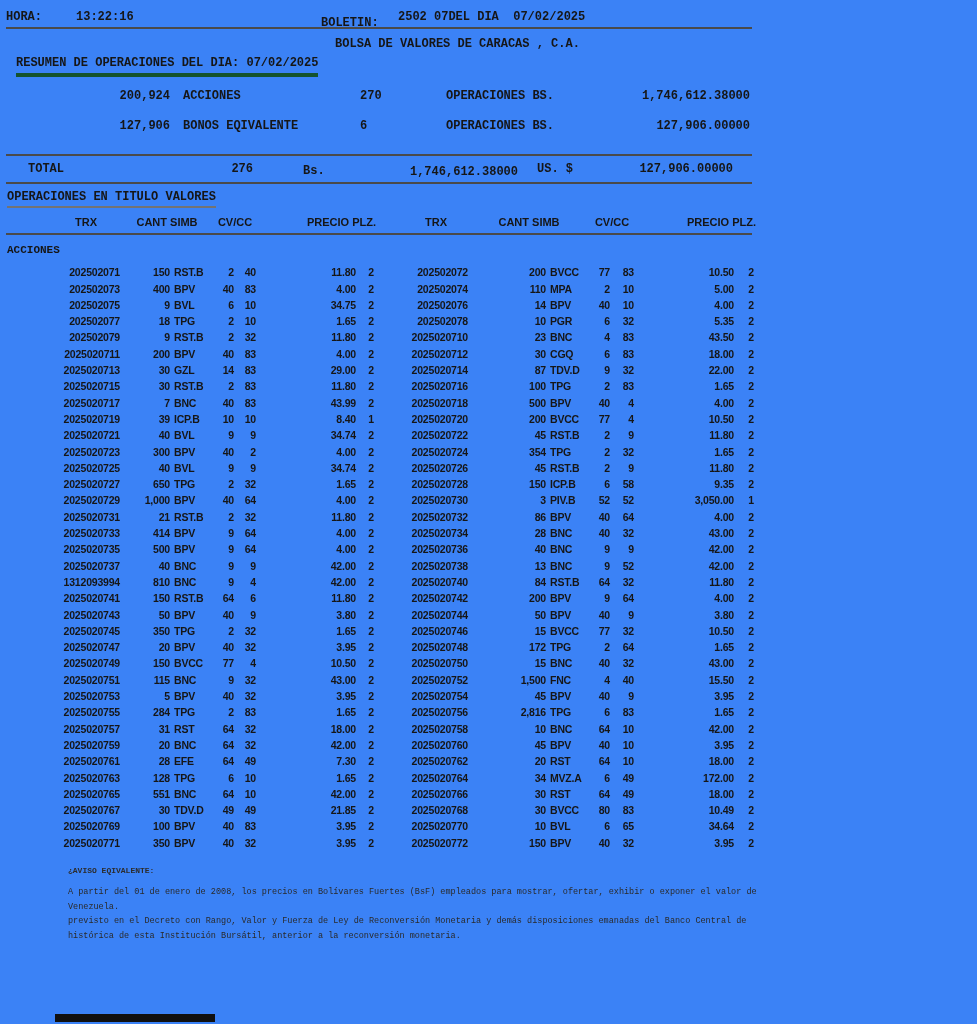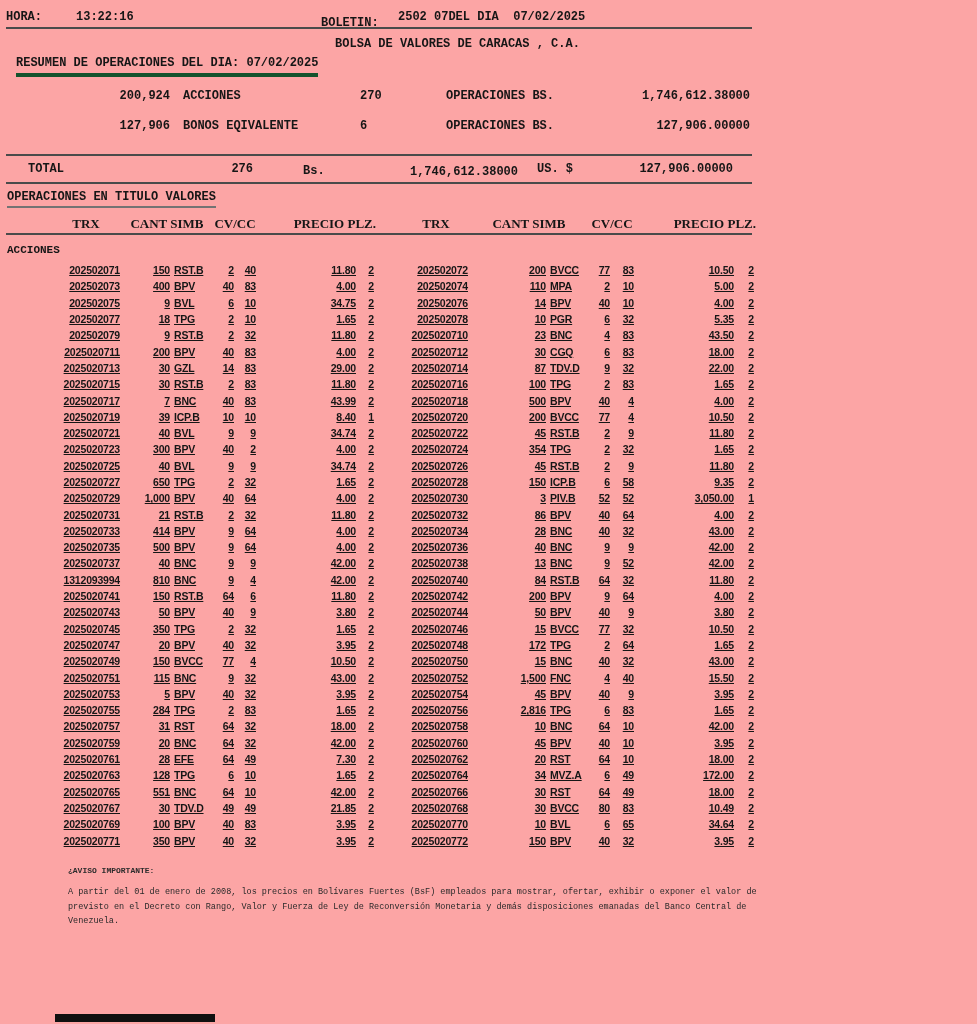--- a/index.html
+++ b/index.html
@@ -1,16 +1,16 @@
 <!DOCTYPE html>
 <html><head>
 <meta charset="utf-8">
 <style>
   html,body{margin:0;padding:0;background:#fff;}
-  #page{position:relative;width:977px;height:1024px;background:#fca5a5;overflow:hidden;
+  #page{position:relative;width:977px;height:1024px;background:#3b82f6;overflow:hidden;
         font-family:"Liberation Mono",monospace;color:#161616;}
   .rule{position:absolute;height:2px;background:#4a4a4a;left:6px;width:746px;}
   .mono{font-family:"Liberation Mono",monospace;font-weight:bold;font-size:12px;white-space:pre;}
   .abs{position:absolute;white-space:pre;}
 
   
   #hdr-hora-label{top:10px;left:6px;}
   #hdr-hora-value{top:10px;left:76px;}
   #hdr-boletin-label{top:16px;left:321px;}
   #hdr-boletin-value{top:10px;left:398px;}
@@ -35,28 +35,28 @@
   .t-cur{left:303px;top:2px;} .t-bs{left:348px;width:170px;text-align:right;top:3px;}
   .t-usd-label{left:537px;} .t-usd{left:563px;width:170px;text-align:right;}
   #rule-total-bottom{top:182px;}
 
   #section-title{top:190px;left:7px;border-bottom:2px solid #737373;padding-bottom:2px;font-size:12px;}
 
   
   #tbl-head{position:absolute;top:216px;left:0;display:flex;}
   .hdr-l{display:grid;grid-template-columns:68px 94px 42px 120px;padding-left:52px;}
   .hdr-r{display:grid;grid-template-columns:64px 122px 44px 122px;margin-left:28px;}
-  #tbl-head div{font-family:Liberation Serif, serif;font-weight:bold;font-size:13px;white-space:pre;}
+  #tbl-head div{font-family:Liberation Sans, sans-serif;font-weight:bold;font-size:11px;white-space:pre;}
   .h-c{text-align:center;} .h-r{text-align:right;}
   #rule-head{top:233px;}
   #group-label{top:244px;left:7px;font-size:11px;}
 
   
   #rows{position:absolute;top:262px;left:0;}
-  .row{display:flex;height:16.3px;align-items:center;text-decoration:underline;}
+  .row{display:flex;height:16.3px;align-items:flex-end;}
   .half-l{display:grid;grid-template-columns:68px 50px 44px 20px 22px 100px 20px;padding-left:52px;}
   .half-r{display:grid;grid-template-columns:64px 78px 44px 20px 24px 100px 22px;margin-left:28px;}
   .row div{font-family:"Liberation Sans",sans-serif;font-weight:bold;font-size:10.5px;
            letter-spacing:-0.2px;white-space:pre;}
   .c-trx{text-align:right;} .c-qty{text-align:right;} .c-sym{text-align:left;padding-left:4px;}
   .c-cv{text-align:right;} .c-cc{text-align:right;} .c-precio{text-align:right;}
   .c-plz{text-align:right;padding-right:2px;}
 
   
   #aviso-title{top:866px;left:68px;font-size:8px;font-weight:bold;color:#2c2c2c;}
@@ -265,21 +265,22 @@
       <div class="row">
         <div class="half-l"><div class="c-trx">2025020769</div><div class="c-qty">100</div><div class="c-sym">BPV</div><div class="c-cv">40</div><div class="c-cc">83</div><div class="c-precio">3.95</div><div class="c-plz">2</div></div>
         <div class="half-r"><div class="c-trx">2025020770</div><div class="c-qty">10</div><div class="c-sym">BVL</div><div class="c-cv">6</div><div class="c-cc">65</div><div class="c-precio">34.64</div><div class="c-plz">2</div></div>
       </div>
       <div class="row">
         <div class="half-l"><div class="c-trx">2025020771</div><div class="c-qty">350</div><div class="c-sym">BPV</div><div class="c-cv">40</div><div class="c-cc">32</div><div class="c-precio">3.95</div><div class="c-plz">2</div></div>
         <div class="half-r"><div class="c-trx">2025020772</div><div class="c-qty">150</div><div class="c-sym">BPV</div><div class="c-cv">40</div><div class="c-cc">32</div><div class="c-precio">3.95</div><div class="c-plz">2</div></div>
       </div>
     </div>
 
-  <span class="abs" id="aviso-title" style="font-family:'Liberation Mono',monospace;">¿AVISO IMPORTANTE:</span>
+  <span class="abs" id="aviso-title" style="font-family:'Liberation Mono',monospace;">¿AVISO EQIVALENTE:</span>
   <div id="aviso-lines">
     <div>A partir del 01 de enero de 2008, los precios en Bolívares Fuertes (BsF) empleados para mostrar, ofertar, exhibir o exponer el valor de</div>
+    <div>Venezuela.</div>
     <div>previsto en el Decreto con Rango, Valor y Fuerza de Ley de Reconversión Monetaria y demás disposiciones emanadas del Banco Central de</div>
-    <div>Venezuela.</div>
+    <div>histórica de esta Institución Bursátil, anterior a la reconversión monetaria.</div>
   </div>
 
   <div id="bottom-bar"></div>
 </div>
 
 </body></html>

